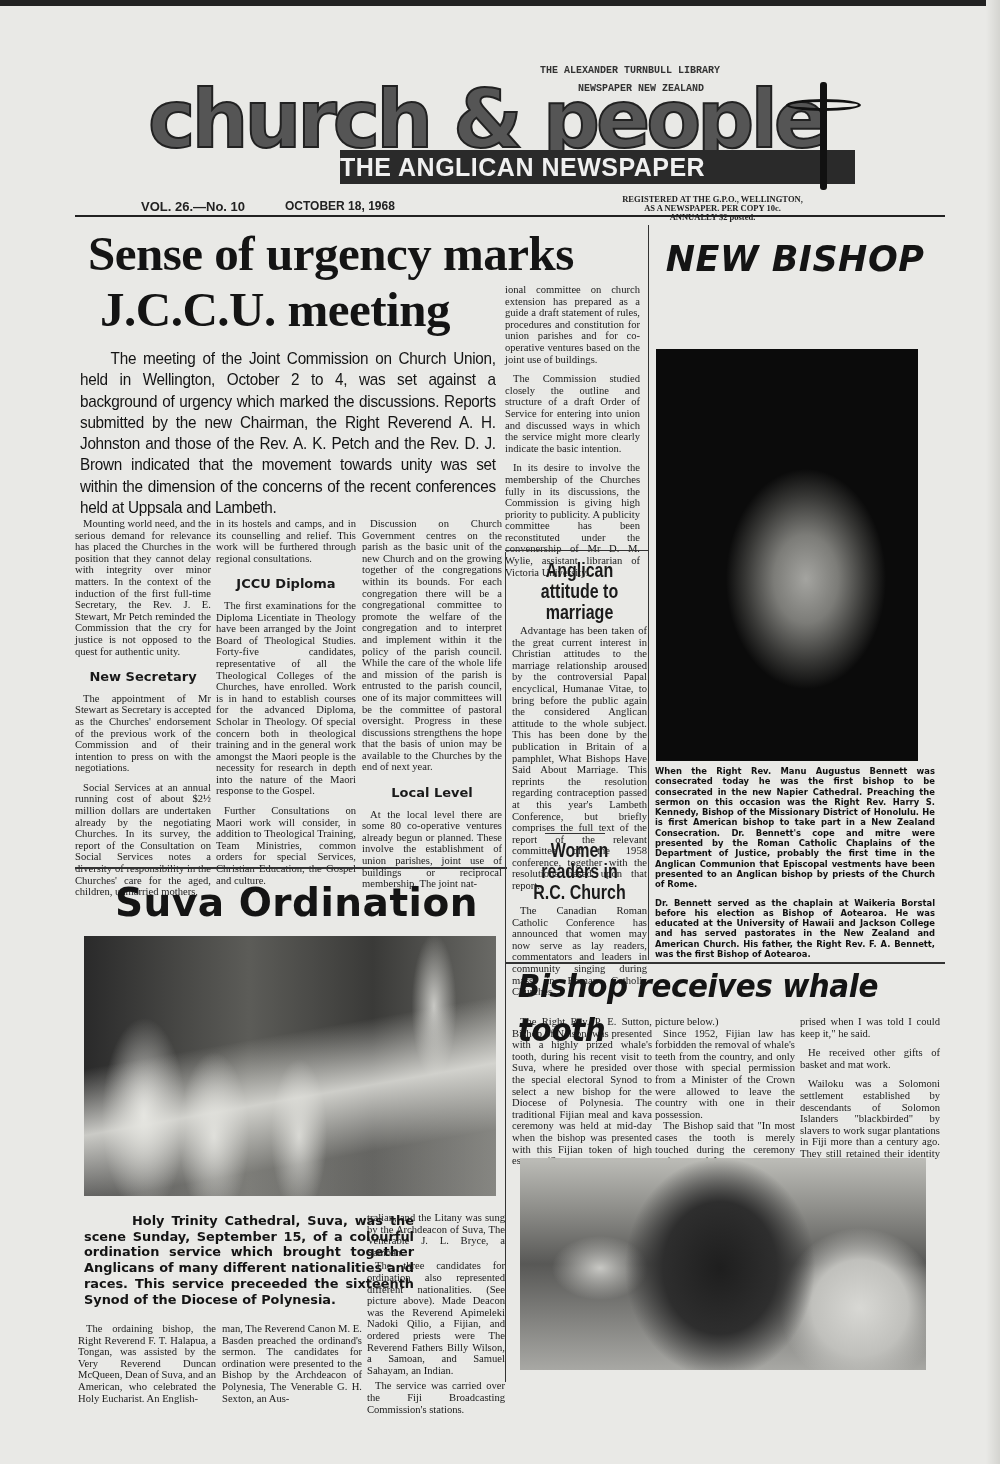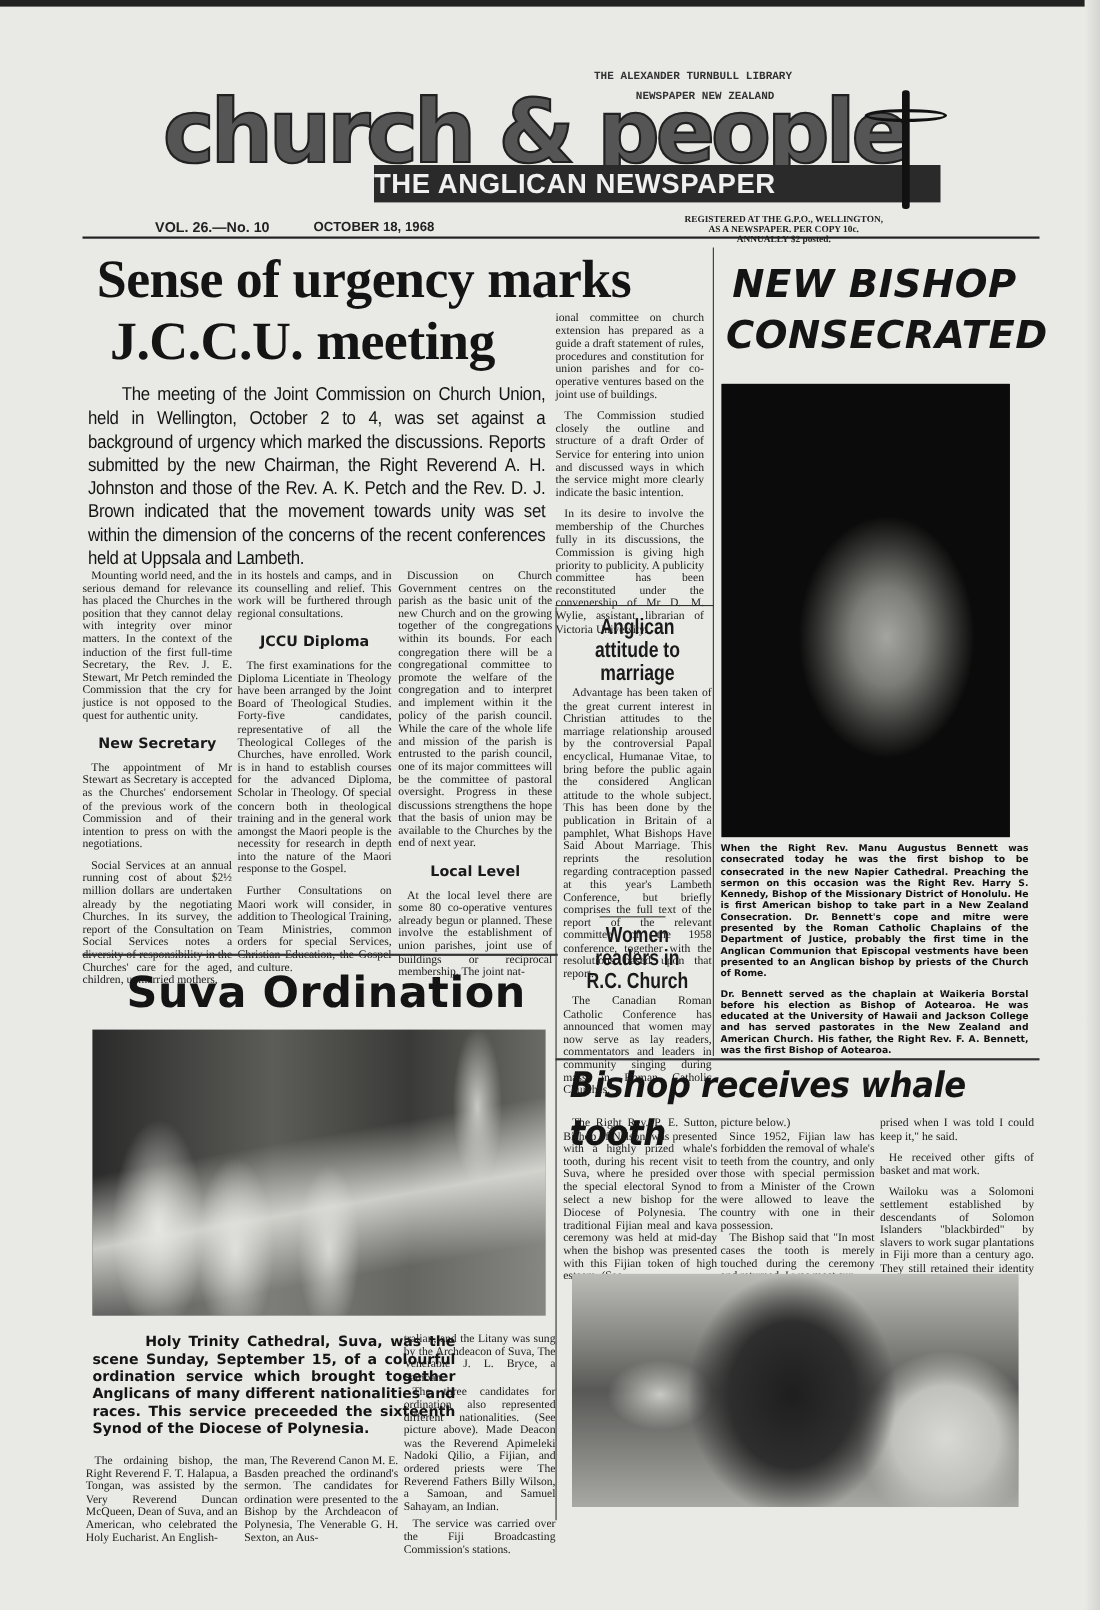--- a/index.html
+++ b/index.html
@@ -132,21 +132,20 @@
 </article>
 
 <article class="col" style="left:512px; top:840px; width:135px;">
   <div class="boxhead">Women readers in R.C. Church</div>
   <p>The Canadian Roman Catholic Conference has announced that women may now serve as lay readers, commentators and leaders in community singing during mass in Roman Catholic Churches.</p>
 </article>
 
 <article>
   <h2 class="bishop-head">
     <div>NEW BISHOP</div>
-    <div>CONSECRATED</div>
   </h2>
   <div class="photo photo-bishop" title="Portrait of the Right Rev. Manu Augustus Bennett"></div>
   <div class="caption">
     <p>When the Right Rev. Manu Augustus Bennett was consecrated today he was the first bishop to be consecrated in the new Napier Cathedral. Preaching the sermon on this occasion was the Right Rev. Harry S. Kennedy, Bishop of the Missionary District of Honolulu. He is first American bishop to take part in a New Zealand Consecration. Dr. Bennett's cope and mitre were presented by the Roman Catholic Chaplains of the Department of Justice, probably the first time in the Anglican Communion that Episcopal vestments have been presented to an Anglican bishop by priests of the Church of Rome.</p>
     <p>Dr. Bennett served as the chaplain at Waikeria Borstal before his election as Bishop of Aotearoa. He was educated at the University of Hawaii and Jackson College and has served pastorates in the New Zealand and American Church. His father, the Right Rev. F. A. Bennett, was the first Bishop of Aotearoa.</p>
   </div>
 </article>
 
 <article>
   <h2 class="suva-head">Suva Ordination</h2>

